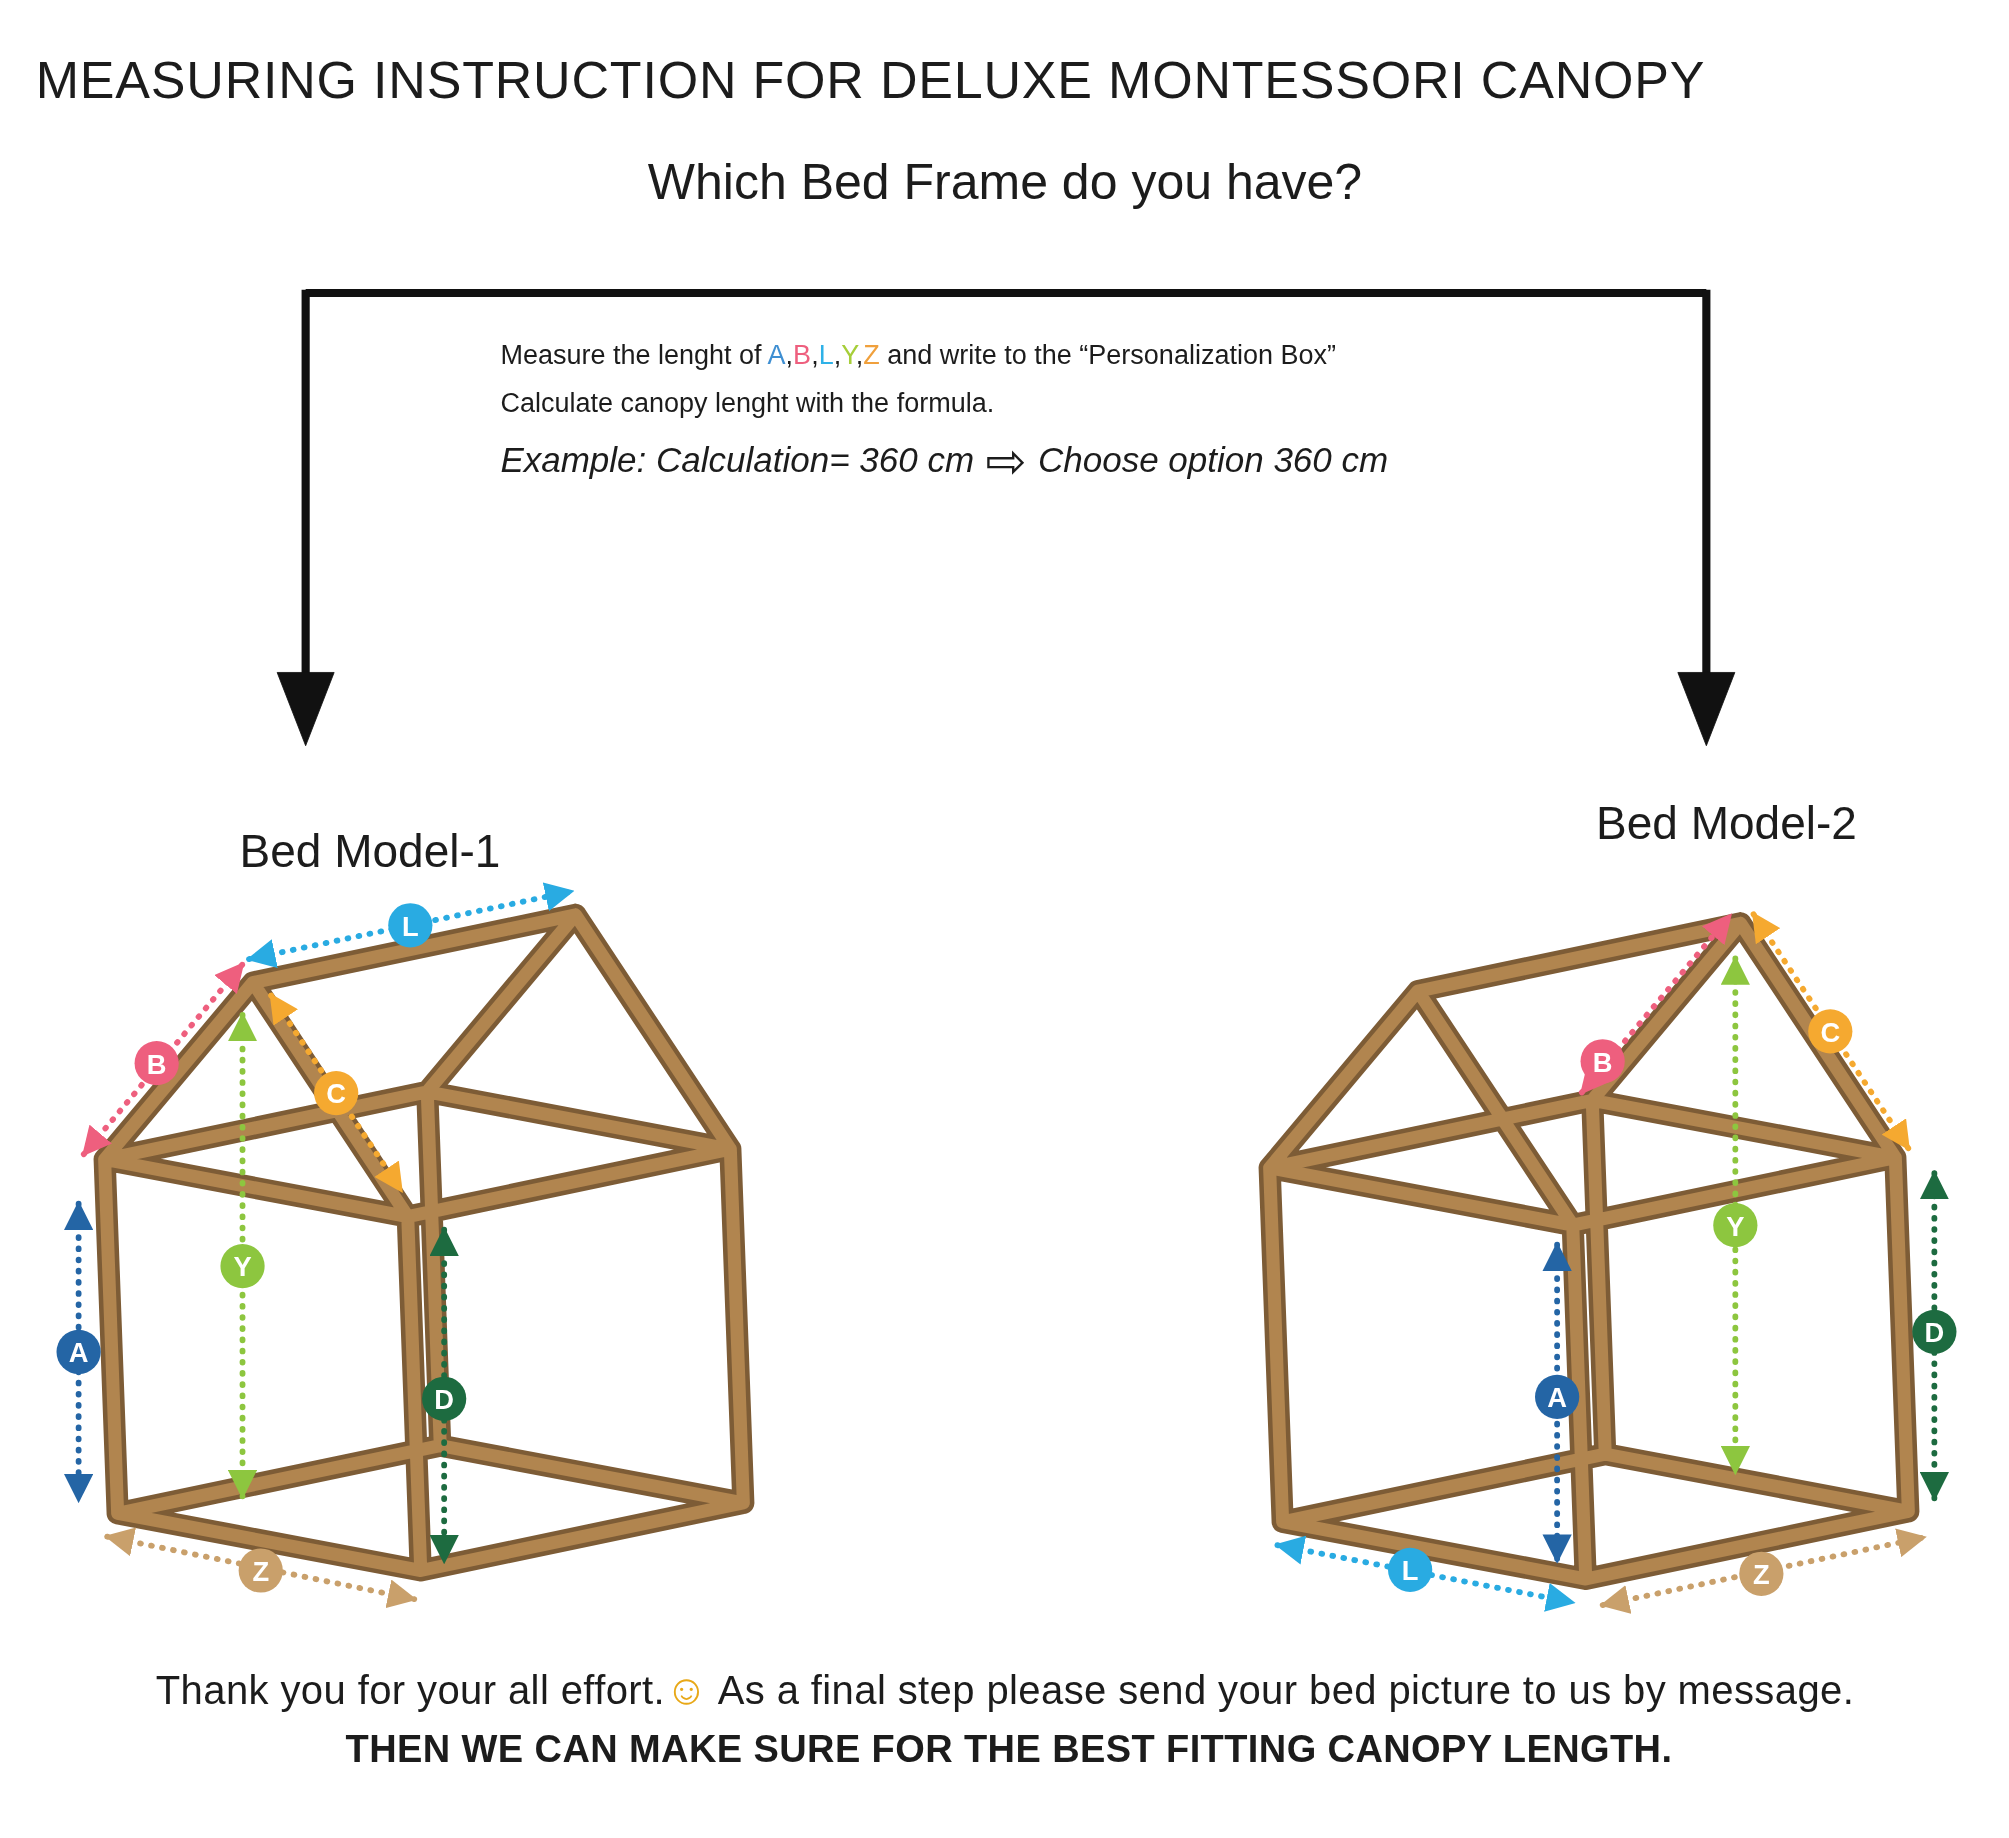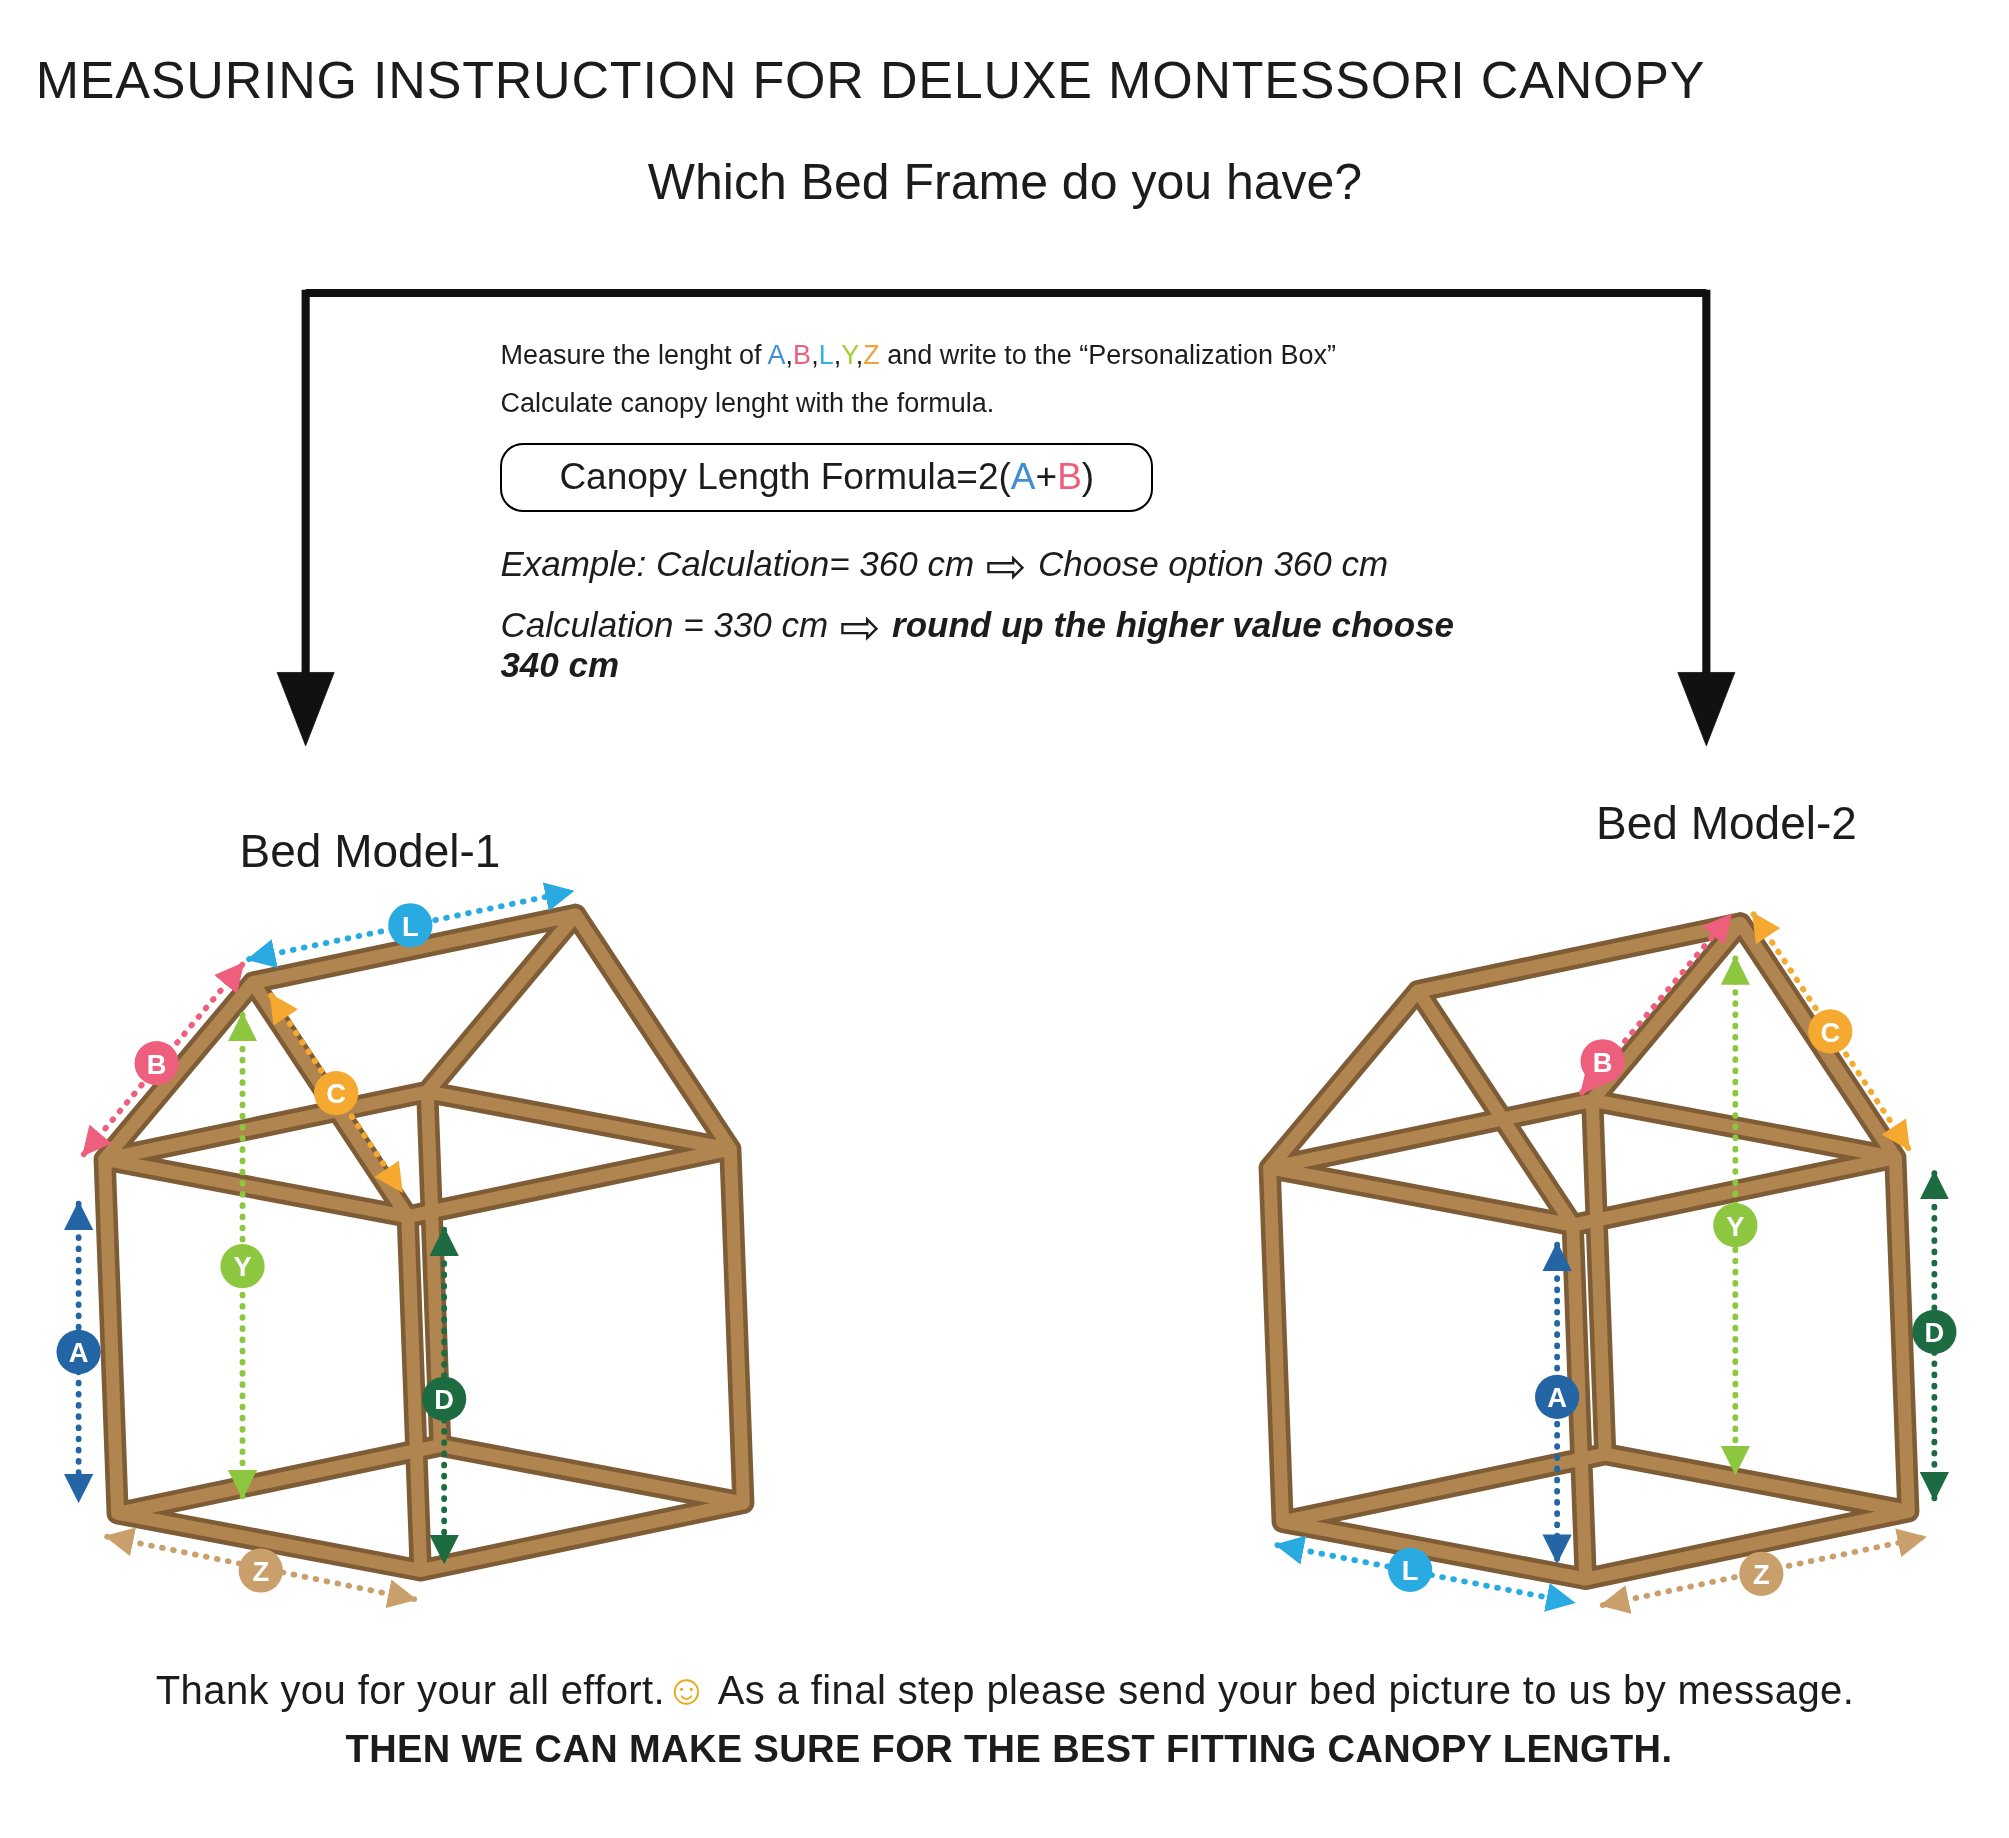--- a/index.html
+++ b/index.html
@@ -56,33 +56,25 @@
 </svg>
 
 <div id="instructions" class="abs">
 
   <div class="line">
     <span>Measure the lenght of  </span><span style="color: rgb(63, 143, 210);">A</span><span>,</span><span style="color: rgb(238, 95, 126);">B</span><span>,</span><span style="color: rgb(46, 177, 231);">L</span><span>,</span><span style="color: rgb(166, 206, 57);">Y</span><span>,</span><span style="color: rgb(240, 160, 60);">Z</span><span> and write to the “Personalization Box”</span>
   </div>
 
   <div class="line">Calculate canopy lenght with the formula.</div>
 
-  <div>
-    <div class="formula-box">
-      <span>Canopy Length Formula=2(</span><span style="color: rgb(63, 143, 210);">A</span><span>+</span><span style="color: rgb(238, 95, 126);">B</span><span>)</span>
-    </div>
-  </div>
 
   <div class="example">
     <span>Example: Calculation= 360 cm</span><span class="blockarrow">⇨</span><span>Choose option 360 cm</span>
   </div>
 
-  <div class="example">
-    <span>Calculation = 330 cm</span><span class="blockarrow">⇨</span><span class="bolditalic">round up the higher value choose 340 cm</span>
-  </div>
 </div>
 
 <div id="model1-title" class="abs">Bed Model-1</div>
 <div id="model2-title" class="abs">Bed Model-2</div>
 
 <svg id="bed1" class="bed" viewBox="-20 -24 585 610">
   <defs>
     <marker id="m-A" viewBox="0 0 10 10" refX="9" refY="5" markerWidth="5" markerHeight="5" orient="auto-start-reverse">
       <path d="M0,0 L10,5 L0,10 z" fill="#2465a5"></path>
       </marker>

